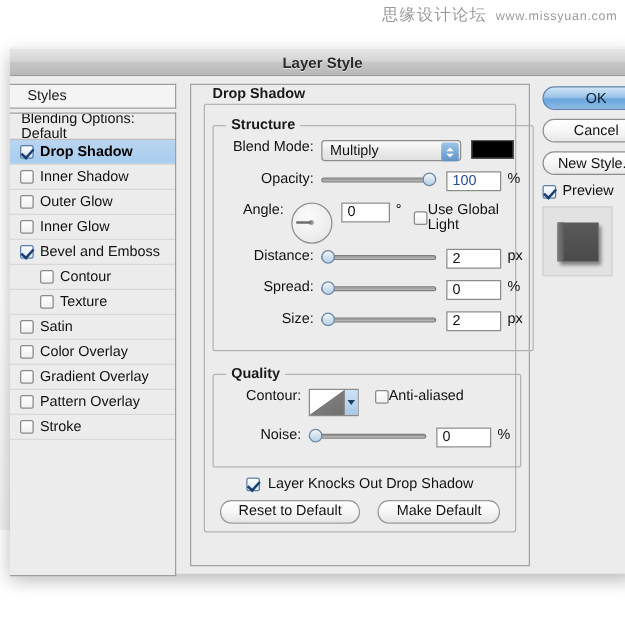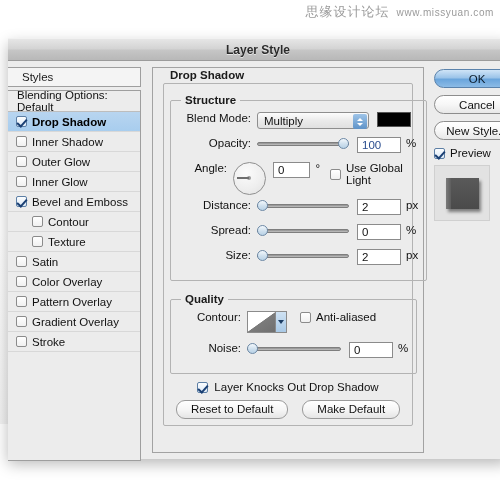--- a/index.html
+++ b/index.html
@@ -305,21 +305,20 @@
     position: absolute;
     left: 13px; top: 13px;
     width: 4px; height: 4px;
     border-radius: 50%;
     background: #9a9a9a;
   }
 
   .inlinecb {
     display: flex;
     align-items: center;
-    gap: 5px;
   }
   .inlinecb .t { font-size: 11.5px; color: #111; }
 
   
   .contour {
     width: 40px; height: 22px;
     border: 1px solid #8b8b8b;
     position: relative;
     box-sizing: border-box;
     background: #ffffff;
@@ -502,26 +501,26 @@
             <span class="srow-label">Satin</span>
           </div>
 
           <div class="style-row">
             <span class="cb"></span>
             <span class="srow-label">Color Overlay</span>
           </div>
 
           <div class="style-row">
             <span class="cb"></span>
+            <span class="srow-label">Gradient Overlay</span>
+          </div>
+
+          <div class="style-row">
+            <span class="cb"></span>
             <span class="srow-label">Pattern Overlay</span>
-          </div>
-
-          <div class="style-row">
-            <span class="cb"></span>
-            <span class="srow-label">Gradient Overlay</span>
           </div>
 
           <div class="style-row">
             <span class="cb"></span>
             <span class="srow-label">Stroke</span>
           </div>
 
         </div>
       </div>
 

